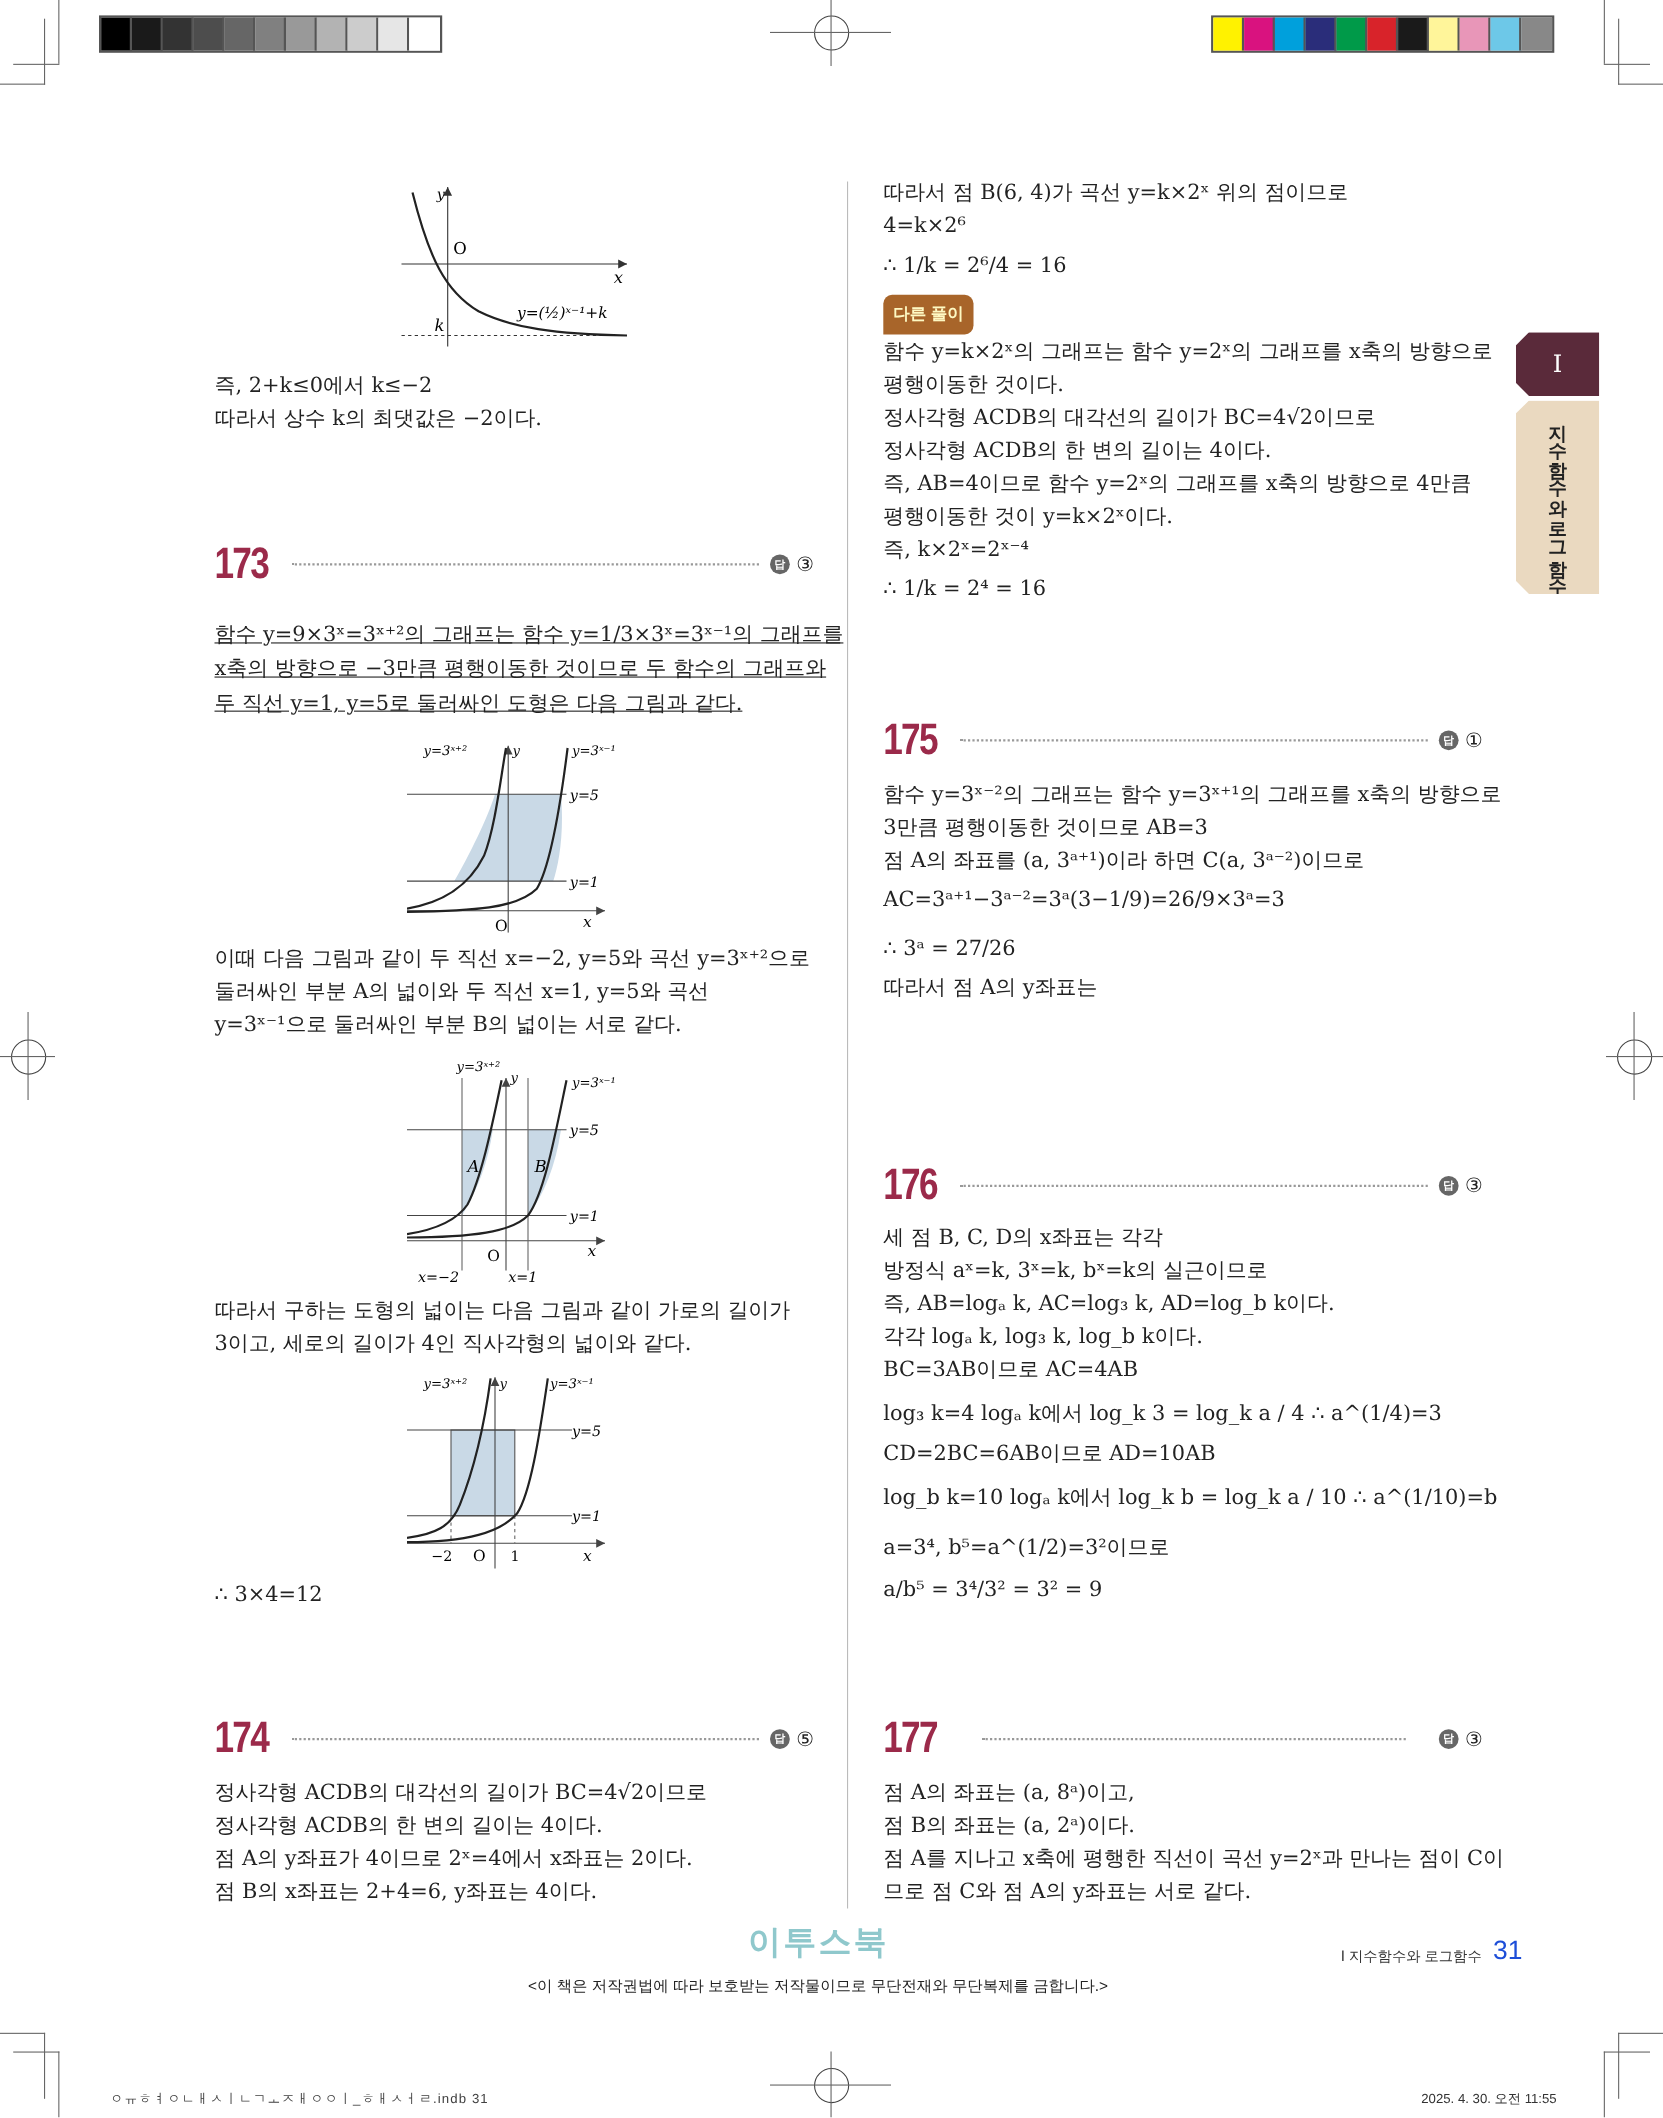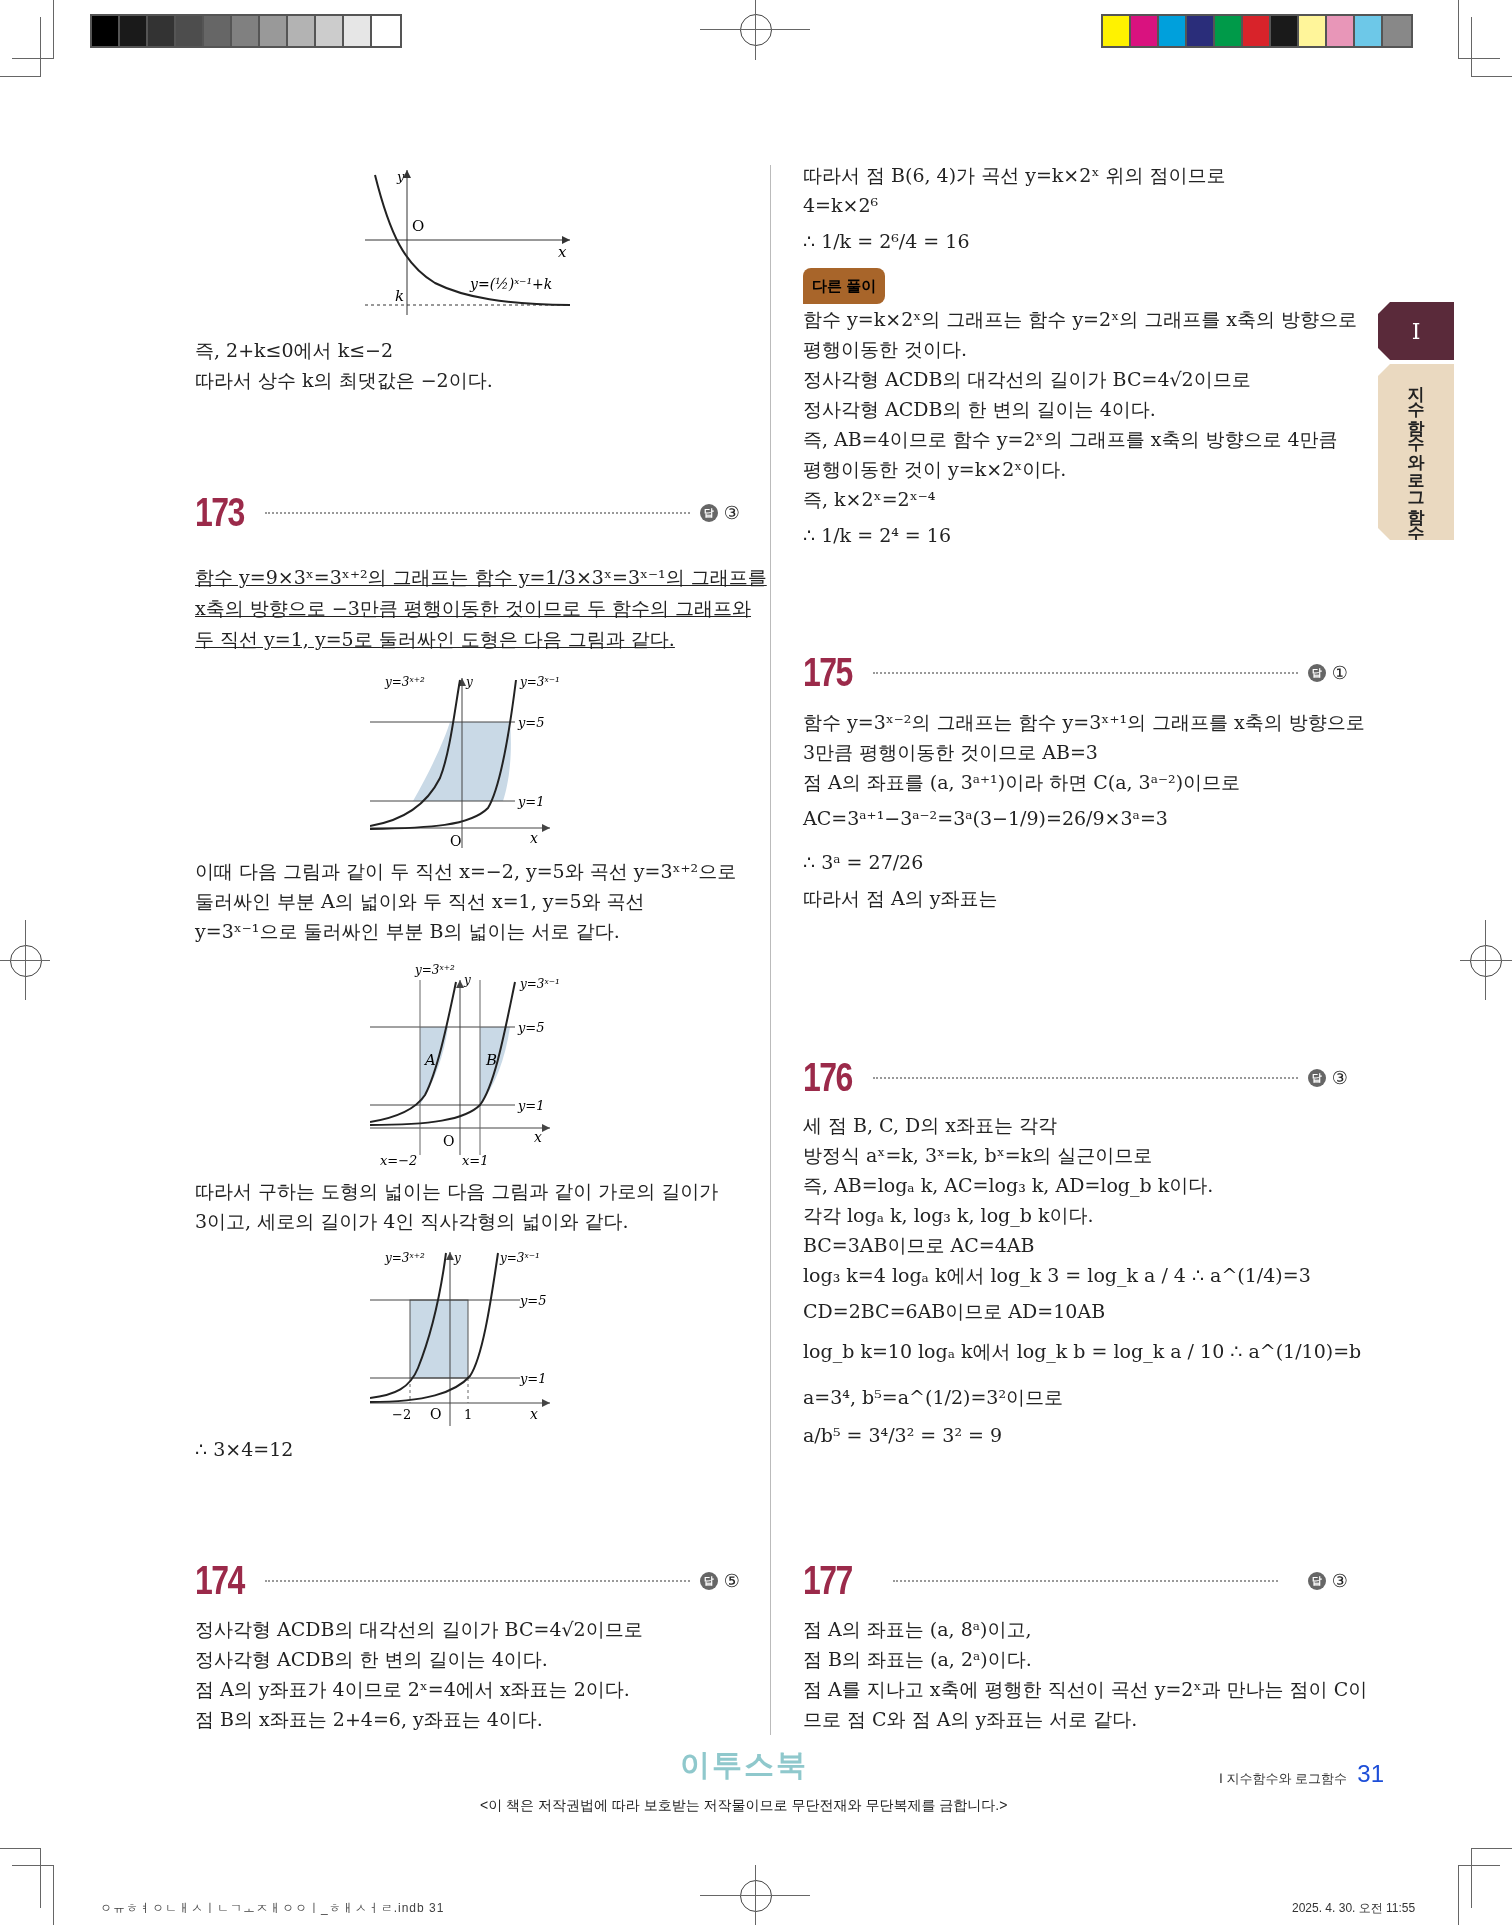--- a/index.html
+++ b/index.html
@@ -14,21 +14,21 @@
   .col { position:absolute; font-size:19px; line-height:30px; }
   .line { white-space:nowrap; }
   .prob-head { position:absolute; display:flex; align-items:center; }
   .prob-num { font-family:"Liberation Sans", sans-serif; font-weight:bold; font-size:40px; color:#9b2a4a;
               letter-spacing:-2px; transform:scaleX(0.8); transform-origin:left center; width:70px; }
   .dots { flex:1; border-bottom:2px dotted #999; height:0; margin:0 10px 0 0; }
   .ans { display:flex; align-items:center; gap:6px; font-size:18px; }
   .ans-badge { width:18px; height:18px; border-radius:50%; background:#666; color:#fff;
                font-family:"Liberation Sans", sans-serif; font-size:10px; font-weight:bold;
                display:flex; align-items:center; justify-content:center; }
-  .alt-badge { display:inline-block; background:#a8652a; color:#000000; font-family:"Liberation Sans", sans-serif;
+  .alt-badge { display:inline-block; background:#a8652a; color:#fef9c3; font-family:"Liberation Sans", sans-serif;
                font-weight:bold; font-size:15px; padding:3px 9px; border-radius:8px 8px 8px 0; }
   .side-tab-dark { position:absolute; left:1378px; top:302px; width:76px; height:58px; background:#5a2a3a;
                    clip-path:polygon(12px 0,100% 0,100% 100%,12px 100%,0 calc(100% - 12px),0 12px);
                    color:#fff; display:flex; align-items:center; justify-content:center; font-size:22px; }
   .side-tab-light { position:absolute; left:1378px; top:364px; width:76px; height:176px; background:#ead9c0;
                     clip-path:polygon(12px 0,100% 0,100% 100%,12px 100%,0 calc(100% - 12px),0 12px);
                     display:flex; align-items:center; justify-content:center; }
   .side-tab-light span { writing-mode:vertical-rl; font-family:"Liberation Sans", sans-serif; font-weight:bold;
                          font-size:17px; color:#222; }
   .divider { position:absolute; left:770px; top:165px; width:1px; height:1570px; background:#bbb; }
@@ -273,21 +273,21 @@
       <span class="ans-badge">답</span>
       <span>③</span>
     </span>
 </div>
 <div class="col" style="left:803px;top:1110px;">
   <div class="line">세 점 B, C, D의 x좌표는 각각</div>
   <div class="line">방정식 aˣ=k, 3ˣ=k, bˣ=k의 실근이므로</div>
   <div class="line">즉, AB=logₐ k, AC=log₃ k, AD=log_b k이다.</div>
   <div class="line">각각 logₐ k, log₃ k, log_b k이다.</div>
   <div class="line">BC=3AB이므로 AC=4AB</div>
-  <div class="line" style="">log₃ k=4 logₐ k에서 log_k 3 = log_k a / 4      ∴ a^(1/4)=3</div>
+  <div class="line" style="margin-top:10px">log₃ k=4 logₐ k에서 log_k 3 = log_k a / 4      ∴ a^(1/4)=3</div>
   <div class="line" style="margin-top:6px">CD=2BC=6AB이므로 AD=10AB</div>
   <div class="line" style="margin-top:10px">log_b k=10 logₐ k에서 log_k b = log_k a / 10      ∴ a^(1/10)=b</div>
   <div class="line" style="margin-top:16px">a=3⁴, b⁵=a^(1/2)=3²이므로</div>
   <div class="line" style="margin-top:8px">a/b⁵ = 3⁴/3² = 3² = 9</div>
 </div>
 
 <div class="prob-head" style="left:803px;top:1558px;width:545px;gap:20px;">
   <span class="prob-num">177</span>
   <span class="dots"></span>
   <span class="ans">

